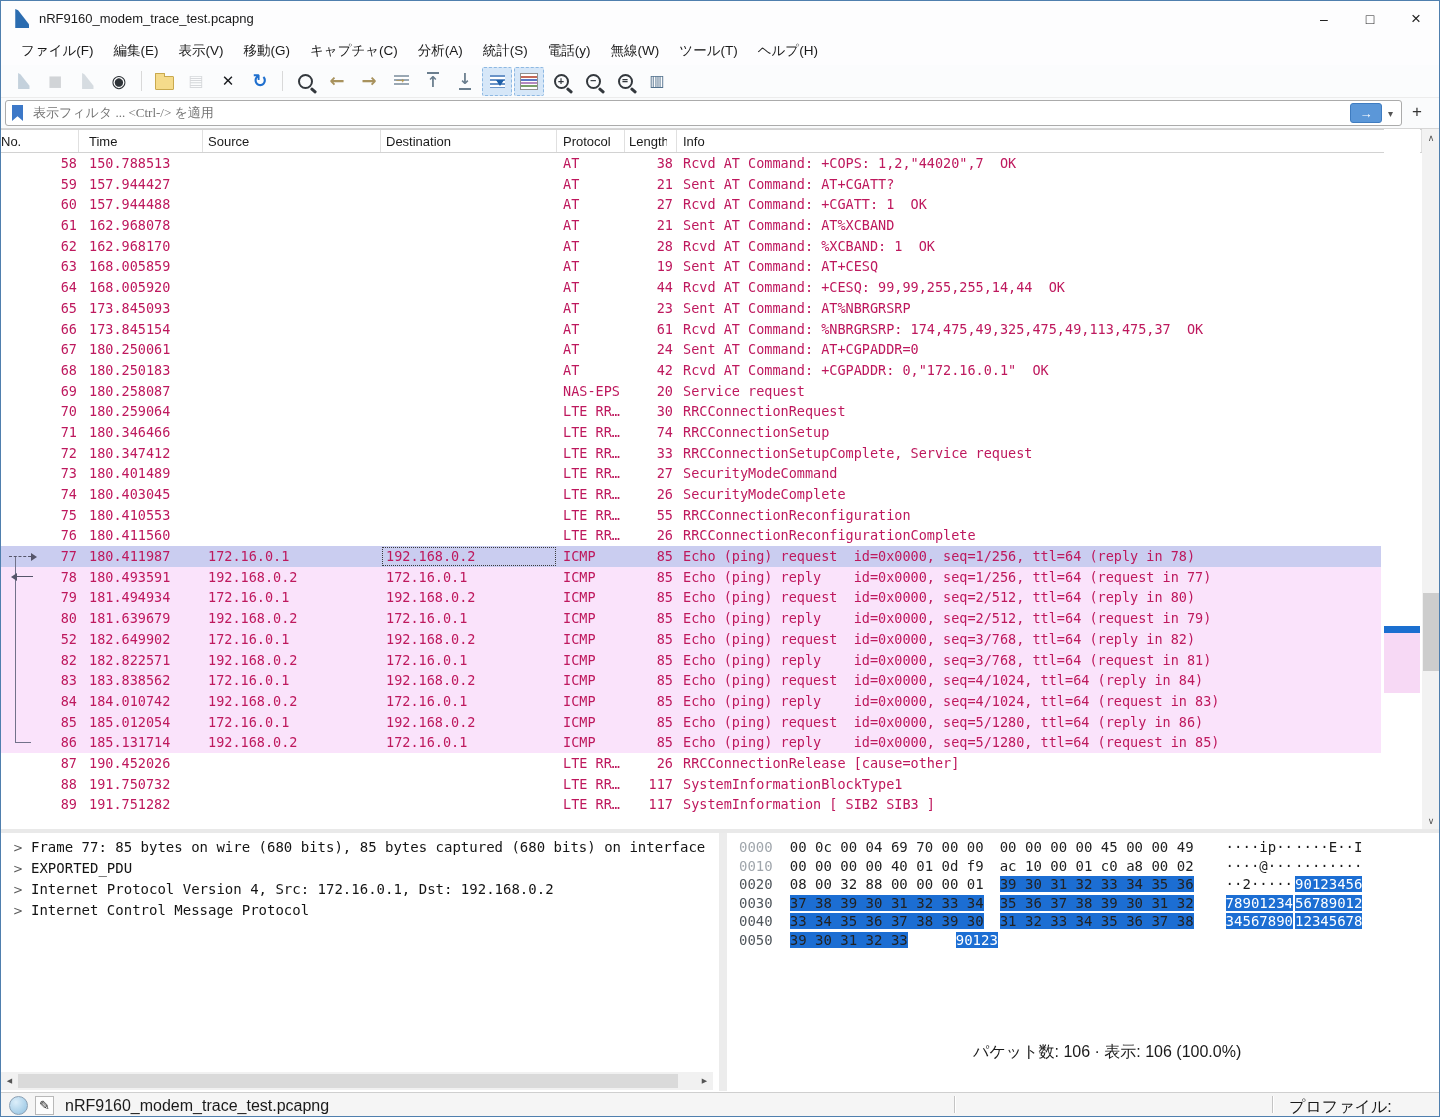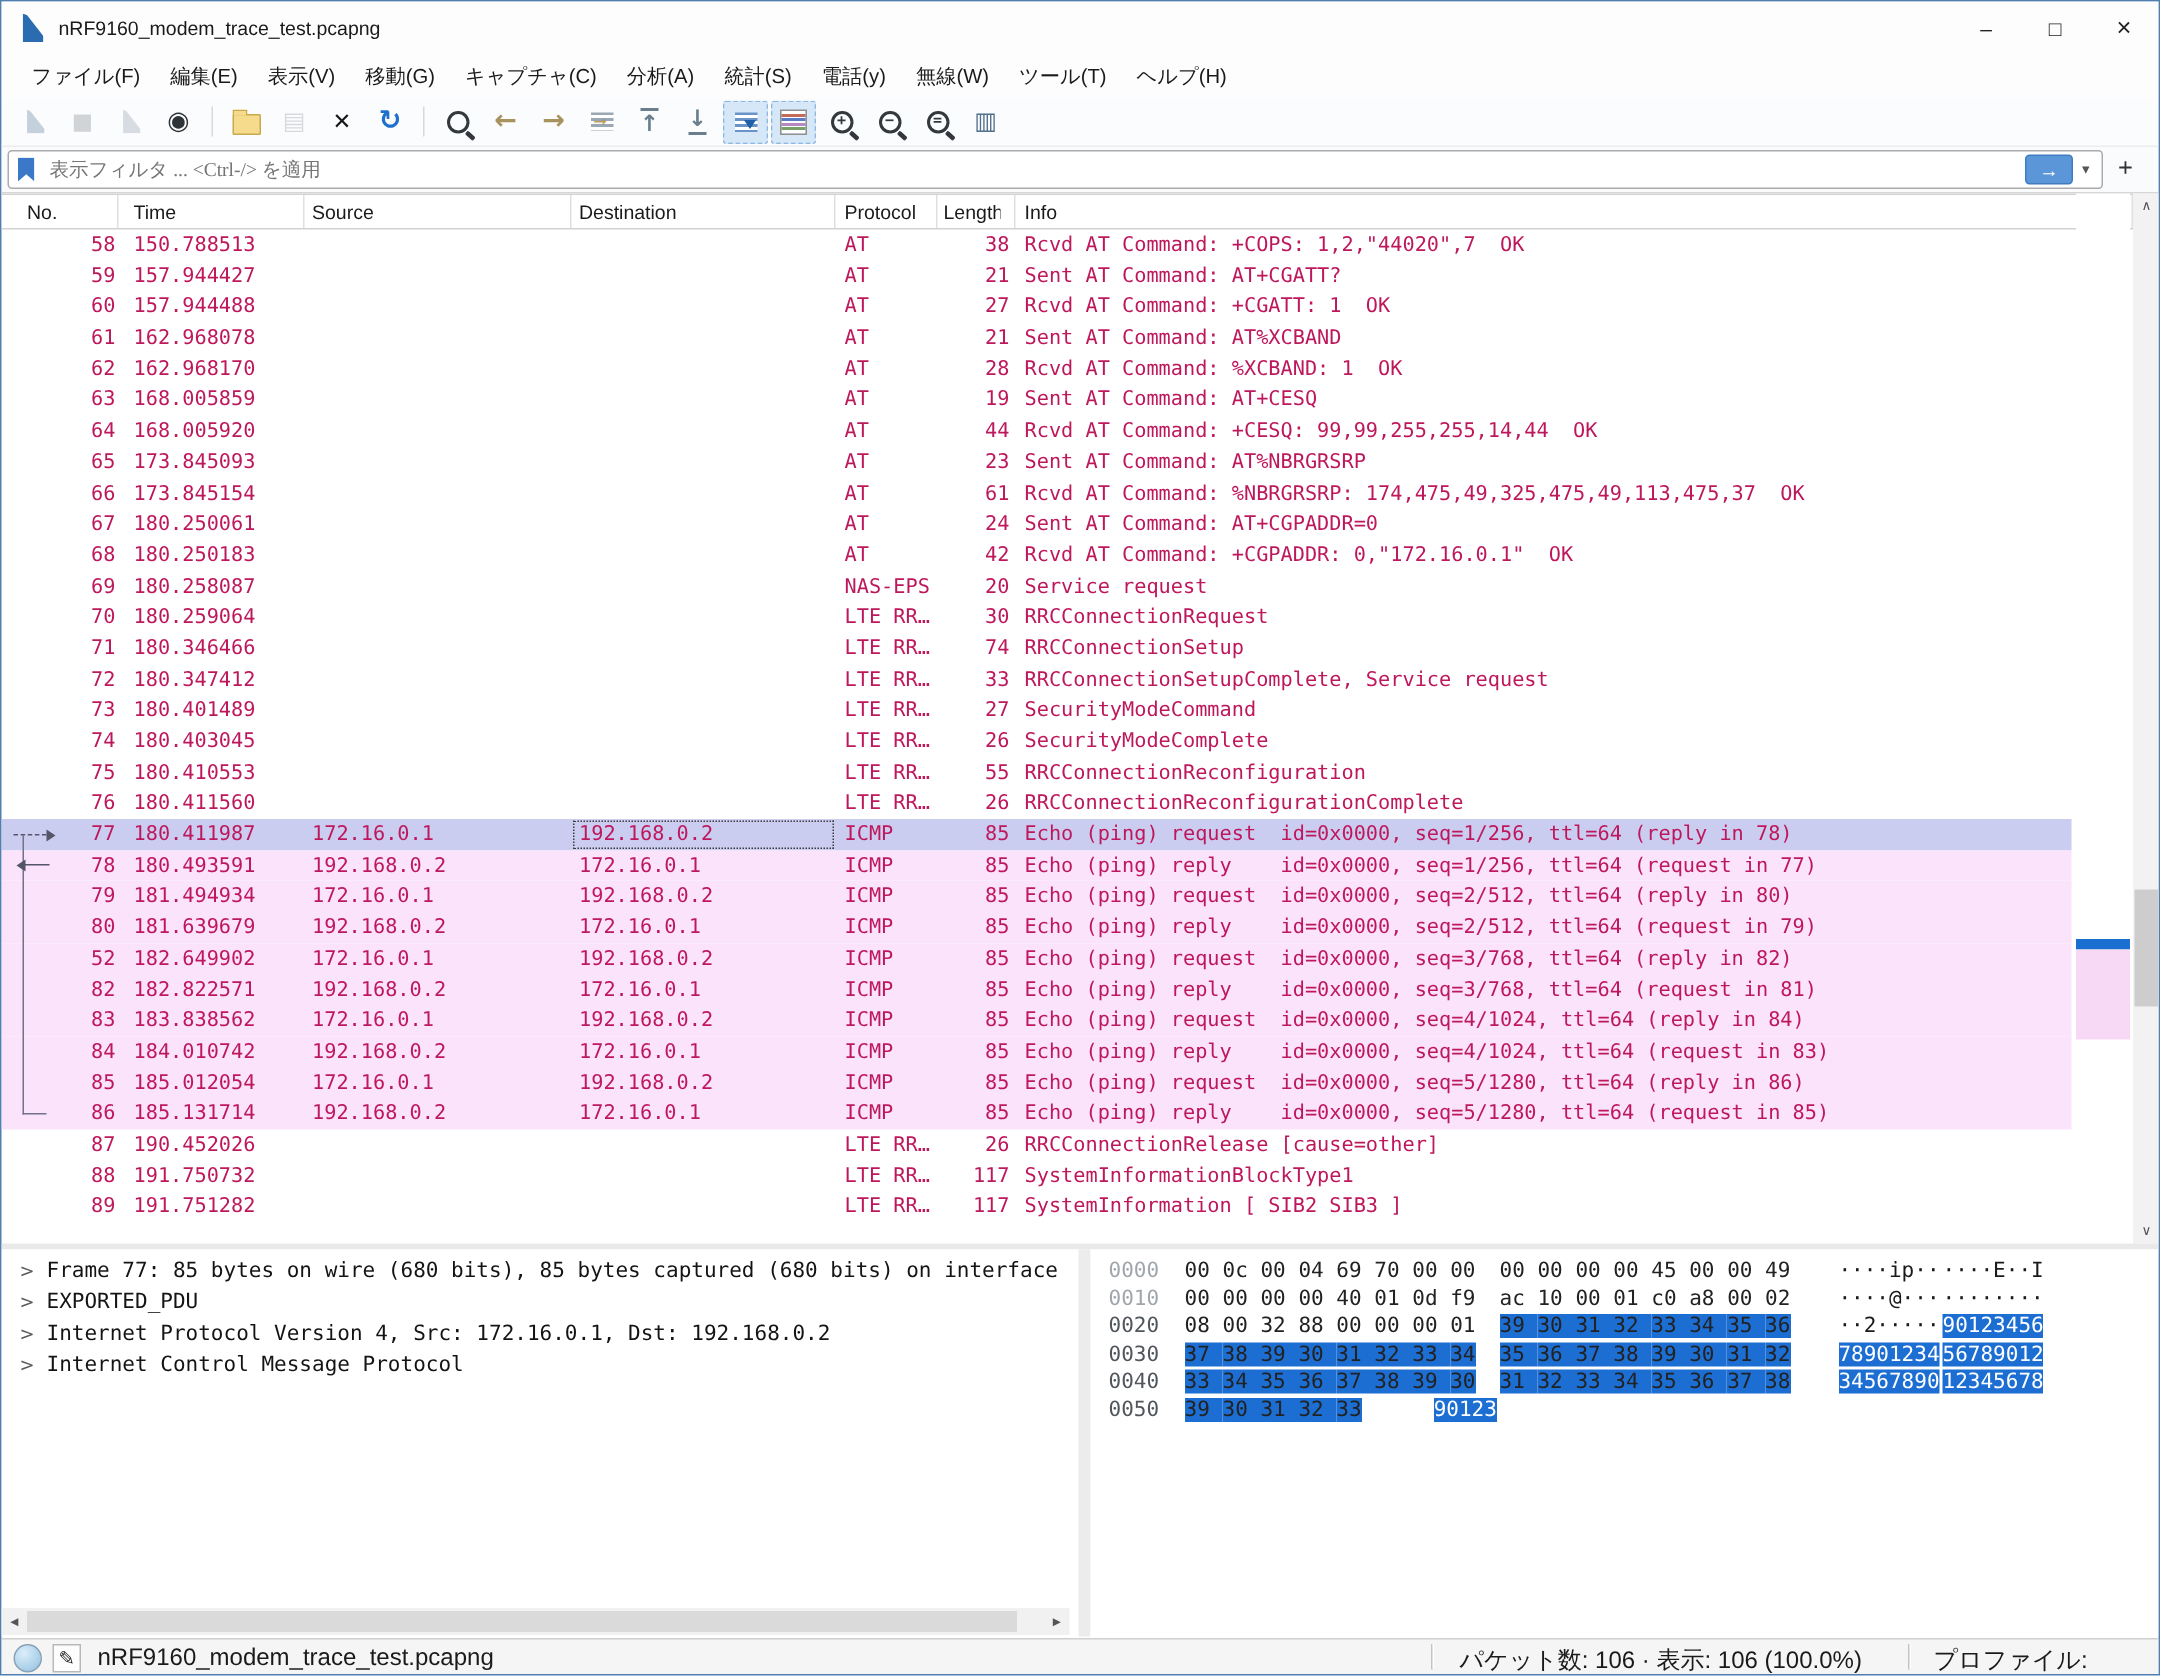--- a/index.html
+++ b/index.html
@@ -91,21 +91,21 @@
   #hscroll{left:0;top:1071px;width:712px;height:18px;background:#f1f1f1}
   #hthumb{left:17px;top:1073px;width:660px;height:14px;background:#dadada}
   .hsbtn{width:17px;height:18px;display:flex;align-items:center;justify-content:center;font-size:7px;color:#555}
   
   #statusbar{left:0;top:1091px;width:1438px;height:25px;background:#f5f5f5;border-top:1px solid #cfcfcf;font-size:13px}
   .expert-ball{left:8px;top:1095px;width:17px;height:17px;border-radius:50%;border:1px solid #8aa0b4;background:radial-gradient(circle at 35% 30%,#dceefa,#8fc0e0)}
   .comment-doc{left:34px;top:1095px;width:17px;height:17px;background:#fdfdfd;border:1px solid #b8b8b8;display:flex;align-items:center;justify-content:center}
   .comment-doc span{font-size:13px;color:#222;transform:rotate(0deg)}
   .st-sep{top:1095px;width:1px;height:17px;background:#c4c4c4;border-right:1px solid #fff}
   #st-file{left:64px;top:1096px}
-  #st-packets{left:972px;top:1096px}
+  #st-packets{left:972px;top:1041px}
   #st-profile{left:1288px;top:1096px}
 </style>
 </head>
 <body>
 
 <div class="abs" id="titlebar">
   <div class="abs app-fin"></div>
   <div class="abs" id="title-text">nRF9160_modem_trace_test.pcapng</div>
   <div class="abs" id="winbtns">
     <div class="winbtn">–</div>
@@ -203,21 +203,21 @@
   <div class="abs" id="filter-field">
     <span class="bookmark"></span>
     <input class="filter-input" placeholder="表示フィルタ ... &lt;Ctrl-/&gt; を適用" style="">
     <span id="filter-apply">→</span>
     <span id="filter-caret">▾</span>
   </div>
   <div class="abs" id="filter-add">+</div>
 </div>
 
 <div class="abs" id="plist-header">
-    <div class="ph-cell" style="width: 78px; padding-left: 17px;">
+    <div class="ph-cell" style="width: 78px; padding-left: 0;">
       <span>No.</span>
     </div>
     <div class="ph-cell" style="width: 124px; padding-left: 10px;">
       <span>Time</span>
     </div>
     <div class="ph-cell" style="width: 178px; padding-left: 5px;">
       <span>Source</span>
     </div>
     <div class="ph-cell" style="width: 176px; padding-left: 5px;">
       <span>Destination</span>

